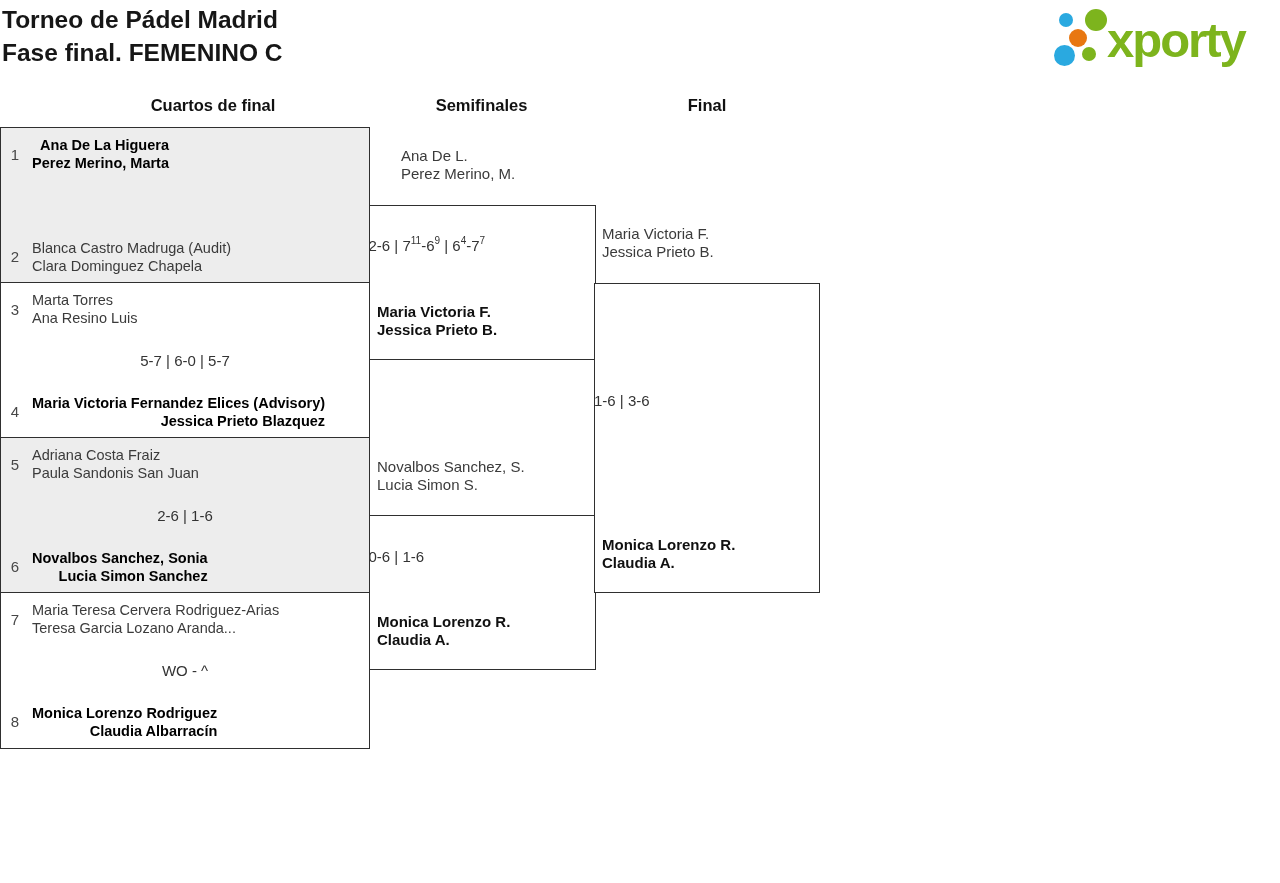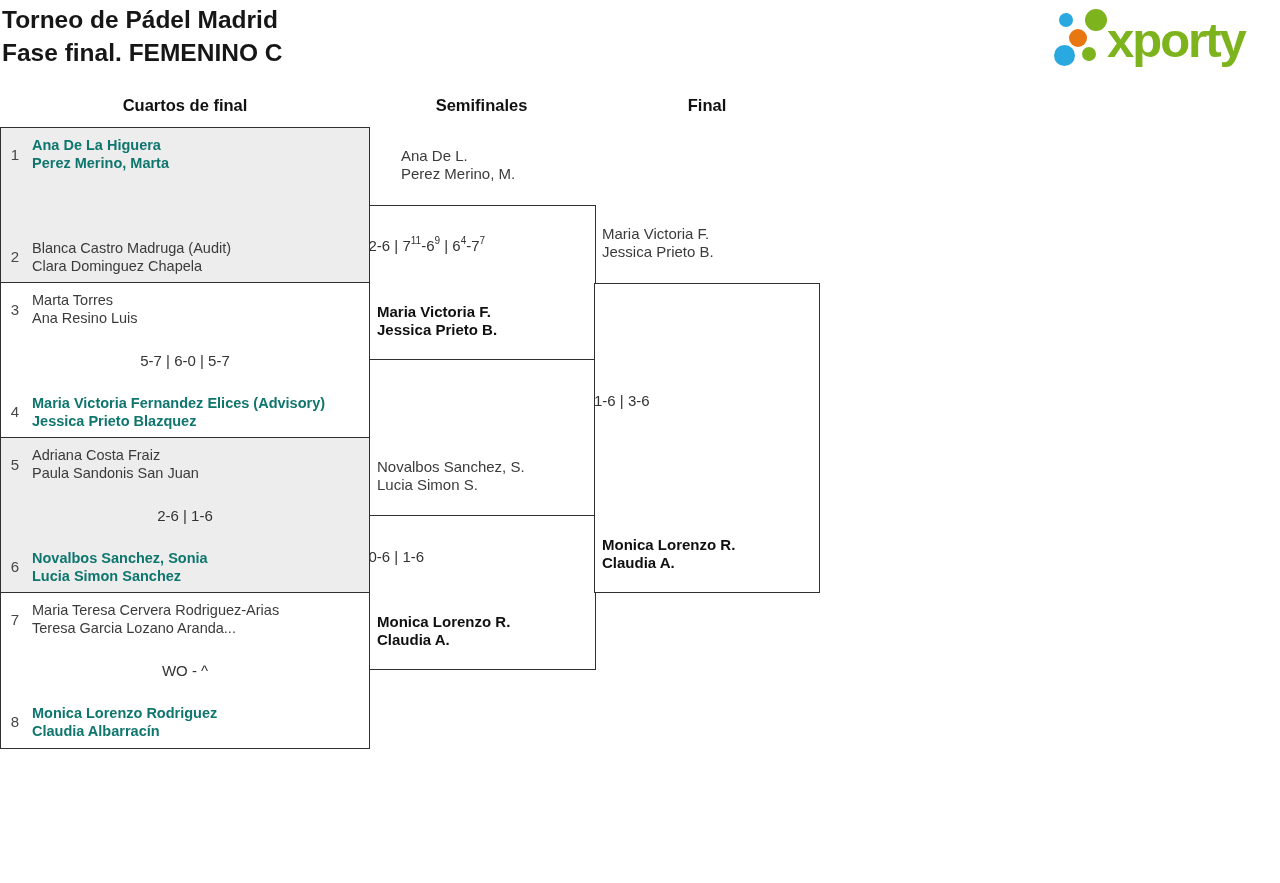--- a/index.html
+++ b/index.html
@@ -21,21 +21,21 @@
   #dot-blue-small{left:9px;top:9px;width:14px;height:14px;background:#2aa9e0;}
   #dot-green-big{left:35px;top:5px;width:22px;height:22px;background:#7db41d;}
   #dot-orange{left:19px;top:25px;width:18px;height:18px;background:#e87711;}
   #dot-blue-big{left:4px;top:41px;width:21px;height:21px;background:#2aa9e0;}
   #dot-green-small{left:32px;top:43px;width:14px;height:14px;background:#7db41d;}
   #logo-text{position:absolute;left:57px;top:11px;font-size:49px;line-height:50px;
     font-weight:700;letter-spacing:-2px;color:#7db41d;text-align:right;}
 
   
   .round-header{top:96px;font-size:16.5px;font-weight:700;color:#111;text-align:center;white-space:nowrap;}
-  #rh1{left:0;width:370px;}
+  #rh1{left:0;width:370px;padding-left:28px;}
   #rh2{left:368px;width:227px;}
   #rh3{left:594px;width:226px;}
 
   
   .match{position:absolute;border:1.5px solid #2f2f2f;box-sizing:border-box;}
   .qf{left:0;width:370px;height:156.5px;}
   #qf1{top:127px;background:#ededed;}
   #qf2{top:282px;background:#ffffff;}
   #qf3{top:437px;background:#ededed;}
   #qf4{top:592px;background:#ffffff;}
@@ -43,21 +43,21 @@
   #sf1{top:205px;height:155px;}
   #sf2{top:515px;height:155px;}
   #finalbox{left:594px;width:226px;top:282.5px;height:310px;background:#ffffff;}
 
   
   .team-row{position:absolute;left:8px;right:10px;display:flex;gap:11px;align-items:center;}
   .team-row.top{top:8px;}
   .team-row.bottom{bottom:8px;}
   .seed{font-size:15px;color:#474747;min-width:12px;text-align:center;flex:0 0 auto;}
   .tname{font-size:14.5px;line-height:18px;color:#3b3b3b;white-space:nowrap;}
-  .tname.winner{font-weight:700;color:#0f766e;}
+  .tname.winner{font-weight:700;color:#000000;text-align:right;}
   .qscore{position:absolute;left:0;right:0;top:50%;transform:translateY(-50%);
     text-align:center;font-size:15px;color:#333;}
 
   
   .pair{font-size:15px;line-height:18px;color:#3b3b3b;white-space:nowrap;}
   .pair.winner{font-weight:700;color:#101010;}
   #sf1-top{left:377px;top:147px;margin-left:24px;}
   #sf1-win{left:377px;top:303px;}
   #sf2-top{left:377px;top:458px;}
   #sf2-win{left:377px;top:613px;}

